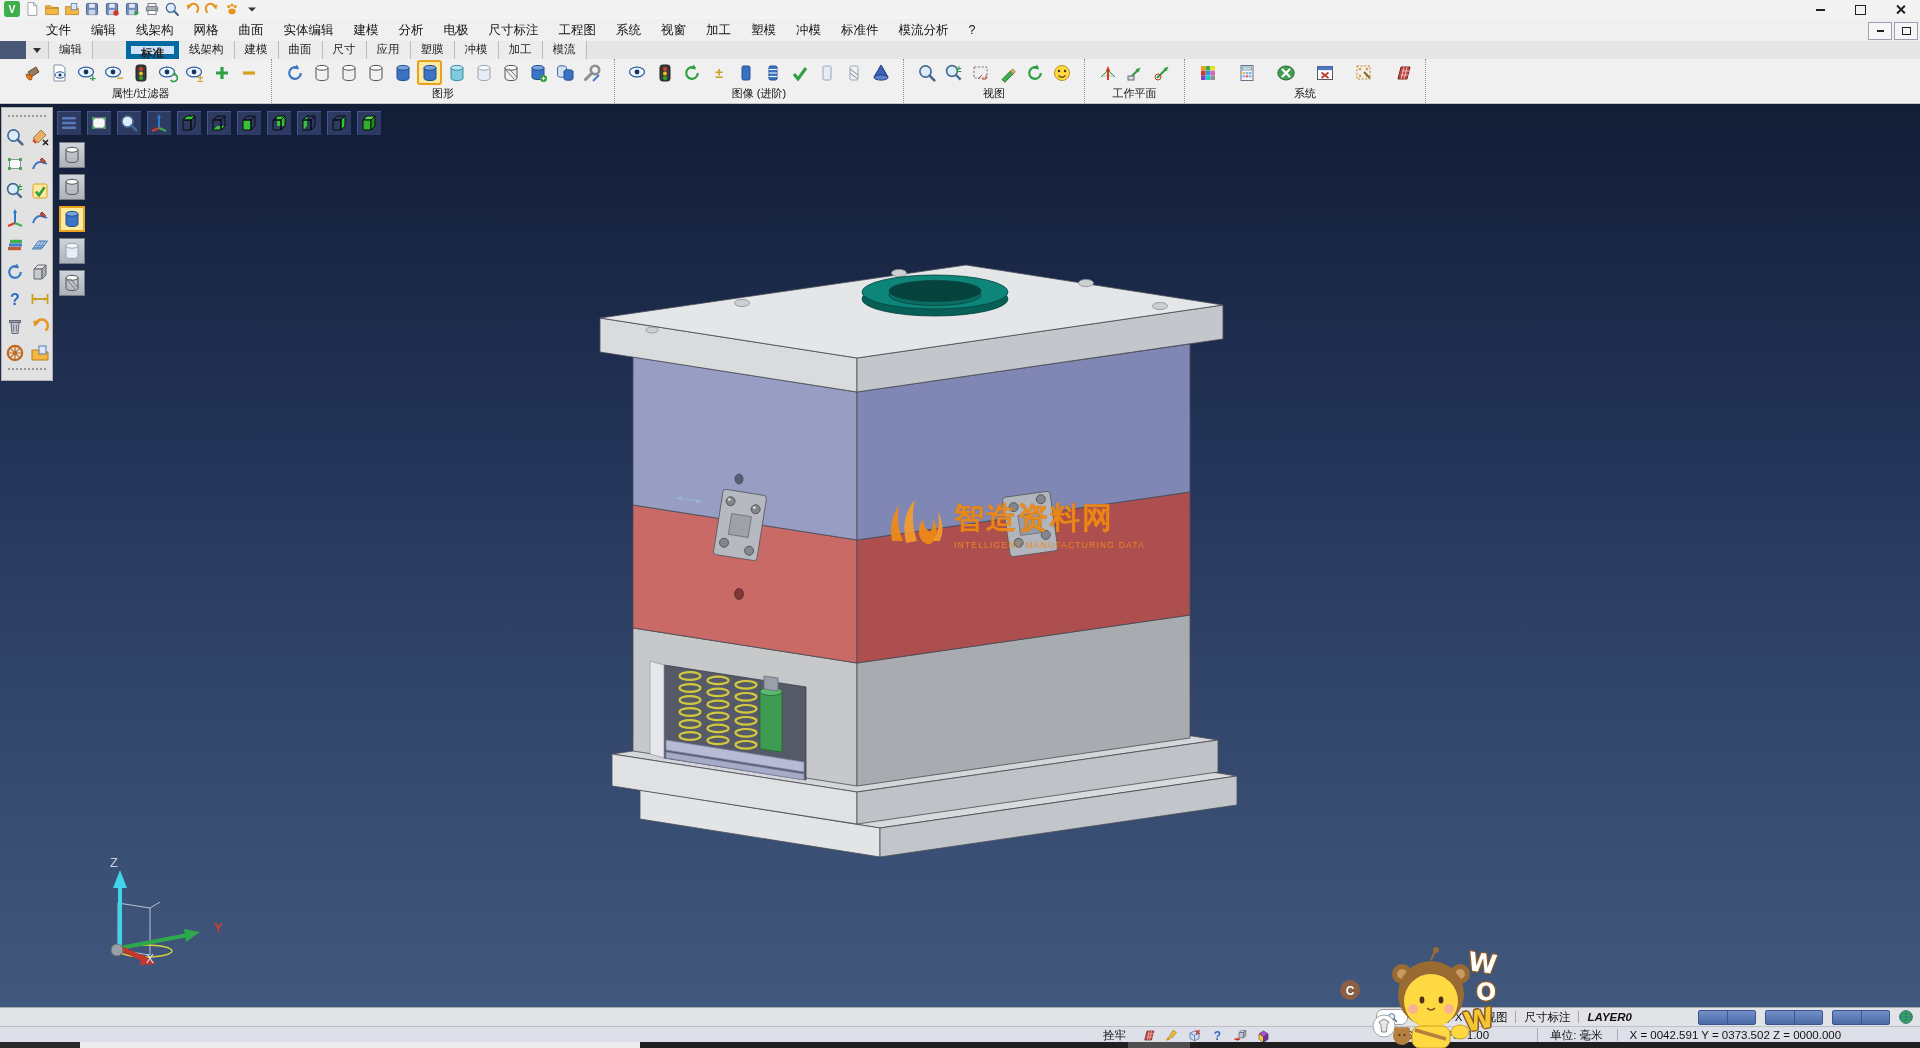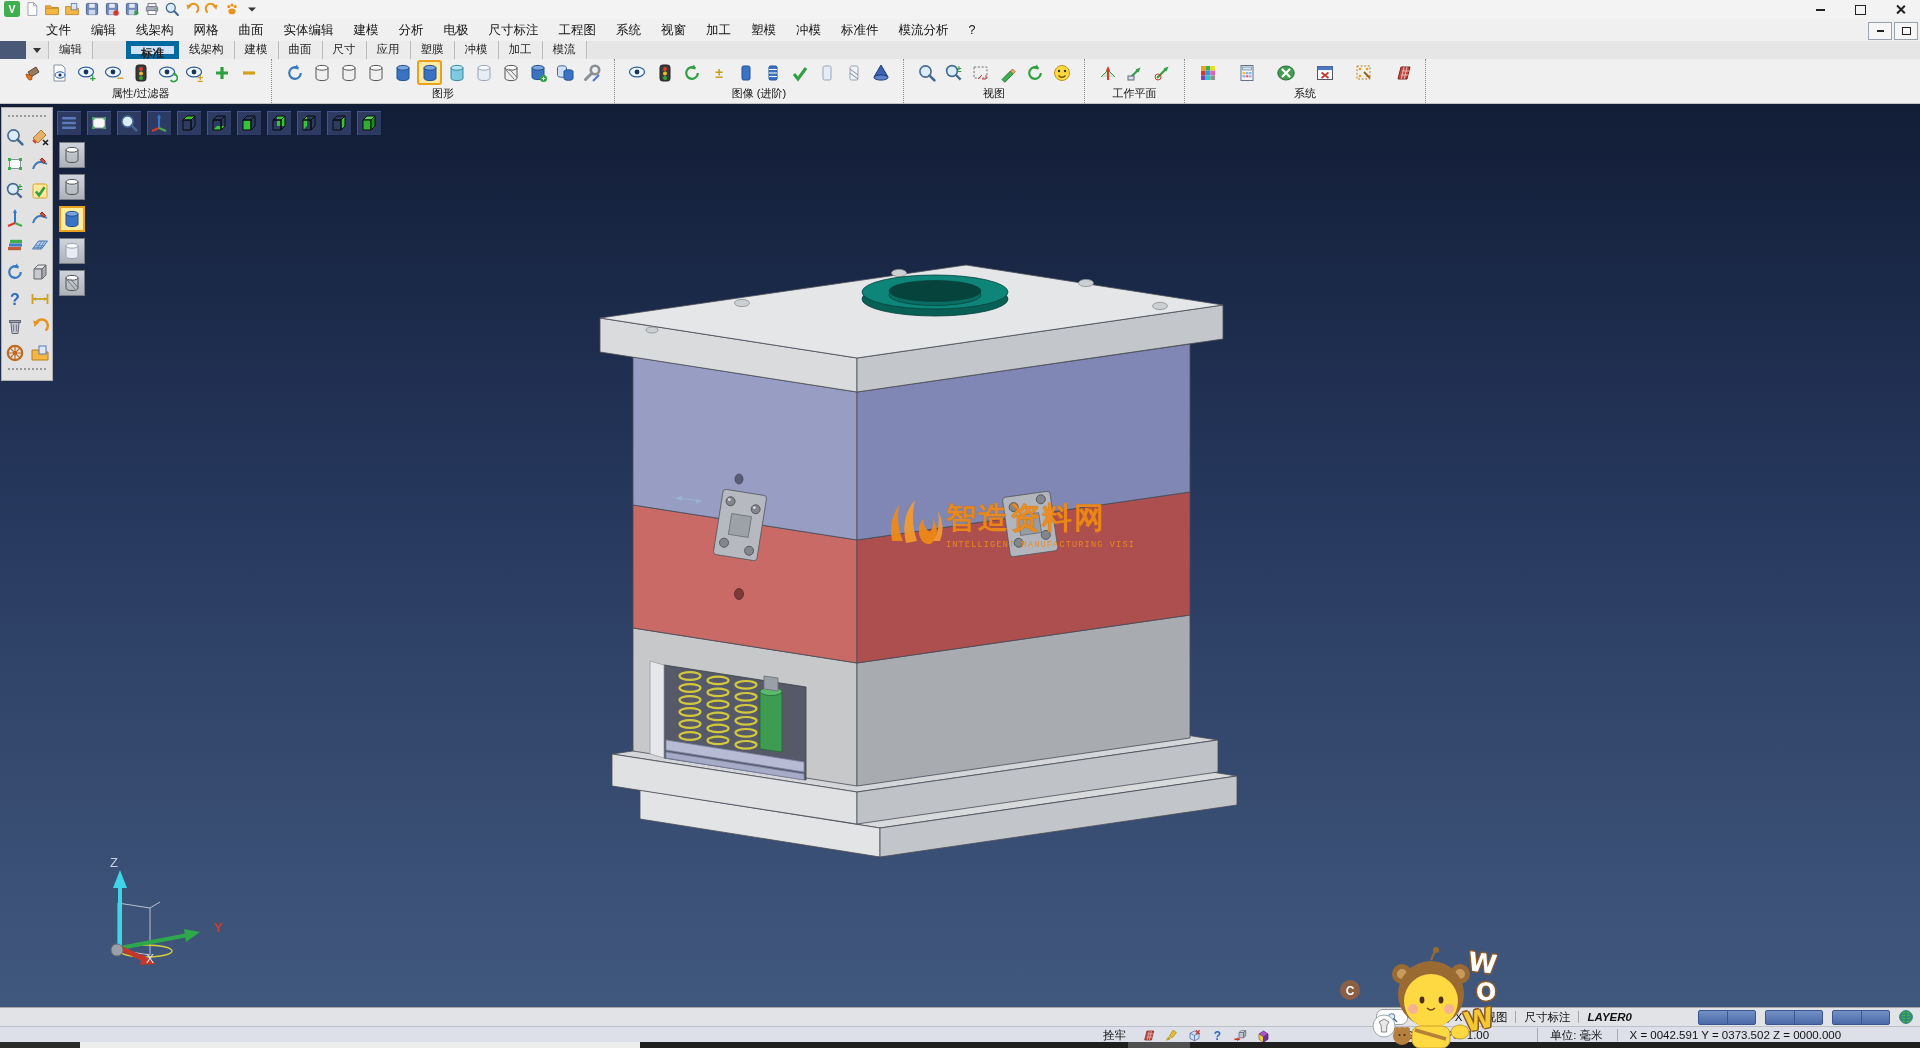--- a/index.html
+++ b/index.html
@@ -67,21 +67,21 @@
   .vicn{width:24px;height:24px;background:#2d3b63;border:1px solid #101d3c;box-shadow:inset 1px 1px 0 #46568c;display:flex;align-items:center;justify-content:center;}
   .vicn svg{width:20px;height:20px;}
 
   
   #mode-strip{position:absolute;left:59px;top:142px;display:flex;flex-direction:column;gap:6px;z-index:3;}
   .micn{width:26px;height:26px;background:linear-gradient(#cfd3da,#adb2bb);border:1px solid #787d86;display:flex;align-items:center;justify-content:center;box-sizing:border-box;}
   .micn svg{width:20px;height:20px;}
   .micn.hl{background:#ffec9e;border:2px solid #e8a21e;}
 
   
-  #watermark{position:absolute;left:886px;top:497px;display:flex;align-items:center;z-index:4;opacity:.93;font-family:Liberation Mono, monospace;}
+  #watermark{position:absolute;left:886px;top:497px;display:flex;align-items:center;gap:8px;z-index:4;opacity:.93;}
   #wm-text{display:flex;flex-direction:column;}
   #wm-title{font-size:30px;font-weight:bold;color:#ef8a17;letter-spacing:2px;text-shadow:0 0 1px #b05f08;}
   #wm-sub{font-size:8.5px;color:#ef8a17;letter-spacing:1.2px;margin-top:1px;}
 
   
   .axlbl{position:absolute;z-index:3;font-size:13px;}
   #ax-z{left:110px;top:855px;color:#c9d0dd;}
   #ax-y{left:214px;top:920px;color:#d23c2c;font-weight:bold;}
   #ax-x{left:146px;top:952px;color:#dfe3ea;font-size:12px;}
 
@@ -986,21 +986,21 @@
 
   <div id="watermark">
     <svg width="60" height="54" viewBox="0 0 60 54">
       <path d="M6 44 Q2 24 13 8 Q10 28 17 44 Z" fill="#ef8a17"></path>
       <path d="M20 46 Q14 20 29 3 Q24 24 31 44 Z" fill="#f59b2e"></path>
       <path d="M36 44 q-7-11 1-22 q0 9 7 13 q5-7 2-14 q9 12 1 24 q-5 5-11-1" fill="#ef8a17"></path>
       <path d="M47 44 Q55 32 52 14 Q60 30 54 44 Z" fill="#f59b2e"></path>
     </svg>
     <div id="wm-text">
       <span id="wm-title">智造资料网</span>
-      <span id="wm-sub">INTELLIGENT MANUFACTURING VISI</span>
+      <span id="wm-sub">INTELLIGENT MANUFACTURING DATA</span>
     </div>
   </div>
 
   <span class="axlbl" id="ax-z">Z</span>
   <span class="axlbl" id="ax-y">Y</span>
   <span class="axlbl" id="ax-x">X</span>
 
   <div id="status1">
     <div class="pill" id="search-pill">
         <svg viewBox="0 0 20 20">

